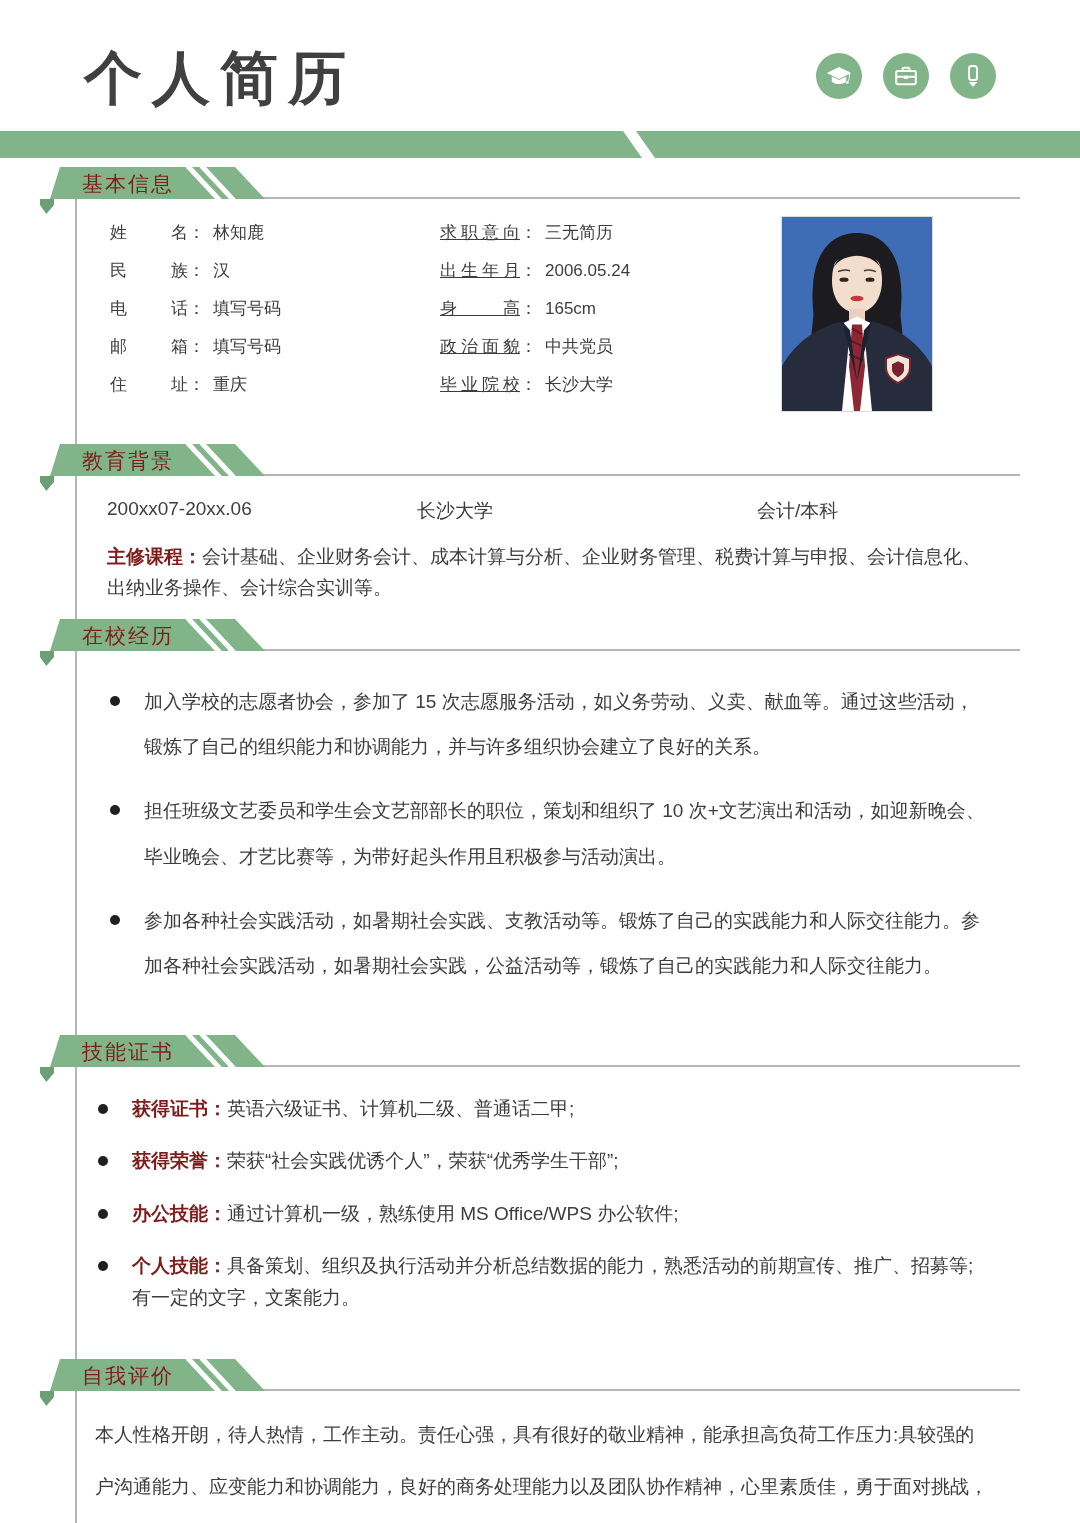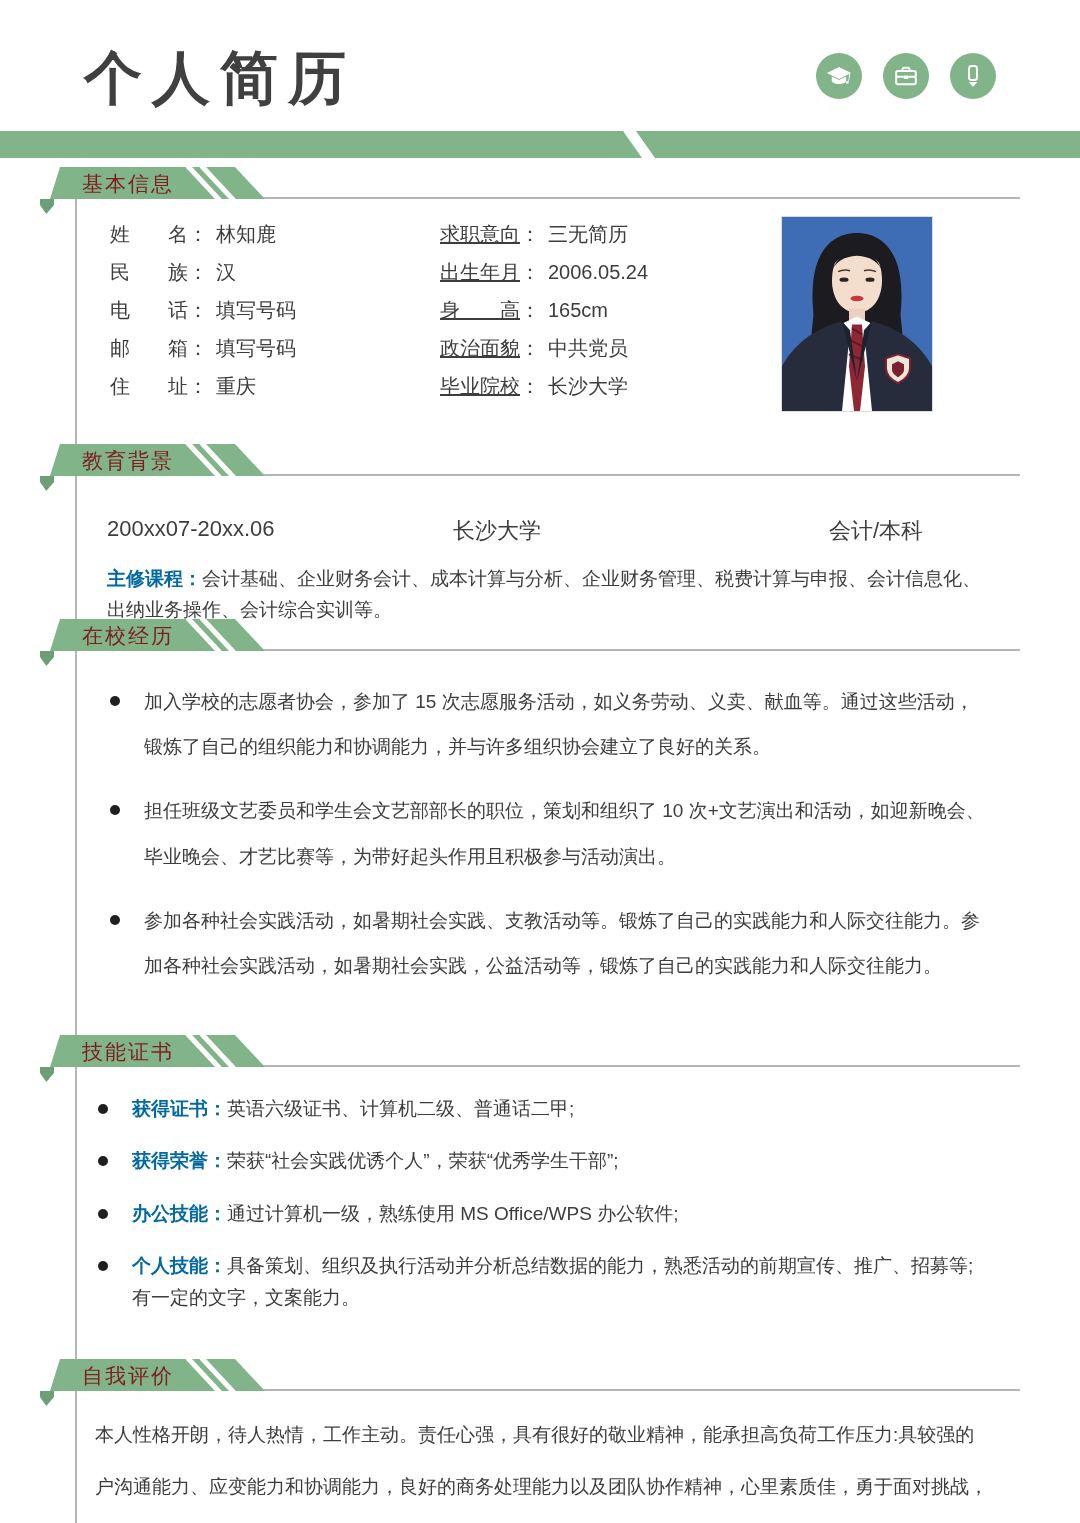--- a/index.html
+++ b/index.html
@@ -39,34 +39,34 @@
         clip-path:polygon(0 0,100% 0,100% 40%,45% 100%,0 40%);z-index:1;}
 
   .card{position:relative;margin-left:75px;margin-right:60px;border-left:2px solid #b5b5b5;
         border-top:2px solid #b5b5b5;margin-top:-2px;}
 
   
   .basic-card{height:245px;}
   .cols{display:flex;padding-top:22px;}
   .col-l{padding-left:33px;width:330px;}
   .col-r{width:340px;}
-  .frow{height:24px;margin-bottom:14px;font-size:20px;white-space:nowrap;}
+  .frow{height:24px;margin-bottom:14px;font-size:17px;white-space:nowrap;}
   .flabel{display:inline-block;text-align:justify;text-align-last:justify;vertical-align:top;}
   .flabel.w2{width:78px;}
   .flabel.w4{width:80px;text-decoration:underline;}
   .fval{padding-left:8px;}
   .photo{position:absolute;top:18px;right:88px;width:150px;height:194px;box-shadow:0 0 0 1px #dcdcdc;}
 
   
   .edu-card{height:143px;}
-  .edu-row{display:flex;padding:40px 0 0 30px;font-size:22px;gap:36px;}
+  .edu-row{display:flex;padding:22px 0 0 30px;font-size:19px;}
   .edu-period{width:310px;}
   .edu-school{width:340px;}
   .edu-text{padding:18px 30px 0 30px;font-size:19px;line-height:1.62;}
-  b.lead{font-weight:700;color:#0369a1;}
+  b.lead{font-weight:700;color:#7f1d1d;}
 
   
   .campus-card{height:356px;padding-top:28px;}
   .skill-card{height:266px;padding-top:26px;}
   .bullet{display:flex;padding-left:33px;padding-right:28px;font-size:19px;}
   .dot{flex:0 0 10px;width:10px;height:10px;border-radius:50%;background:#1f1f1f;margin-top:17px;}
   .btext{padding-left:24px;}
   .campus-card .bullet{margin-bottom:19px;}
   .campus-card .btext{line-height:2.38;}
   .skill-card .bullet{margin-bottom:20px;padding-left:21px;}

